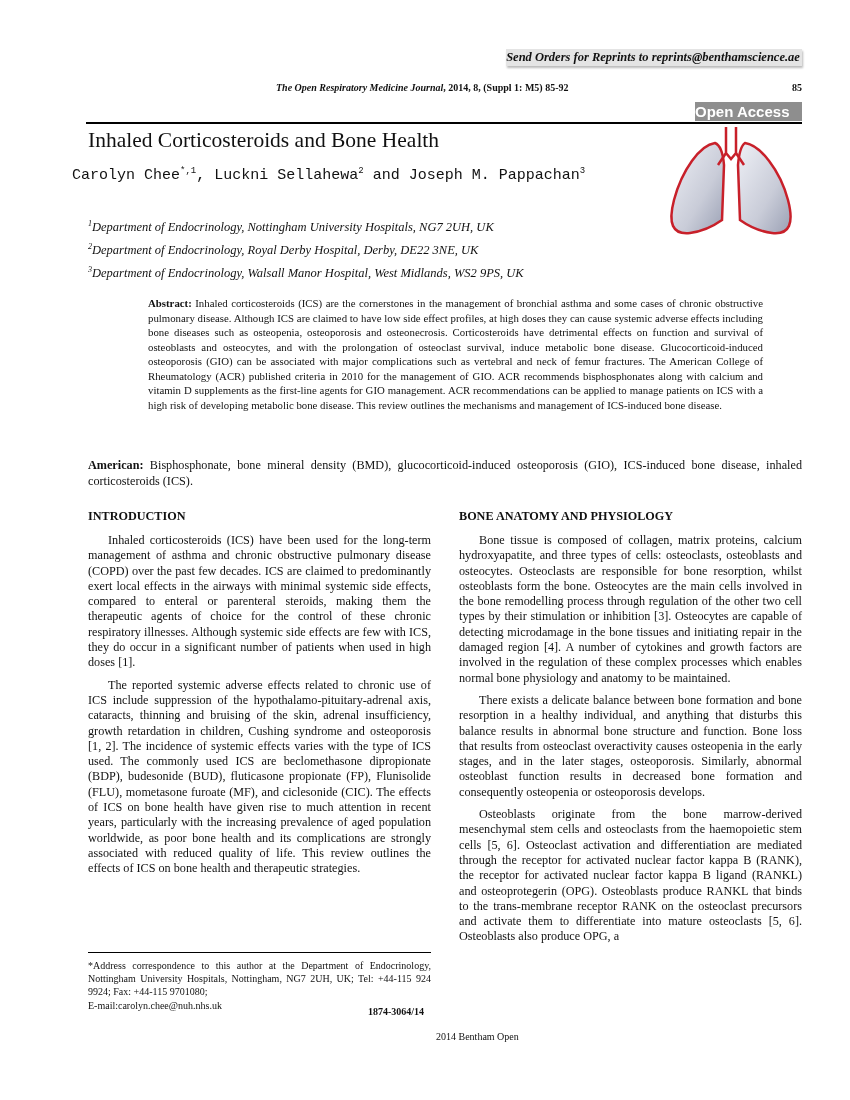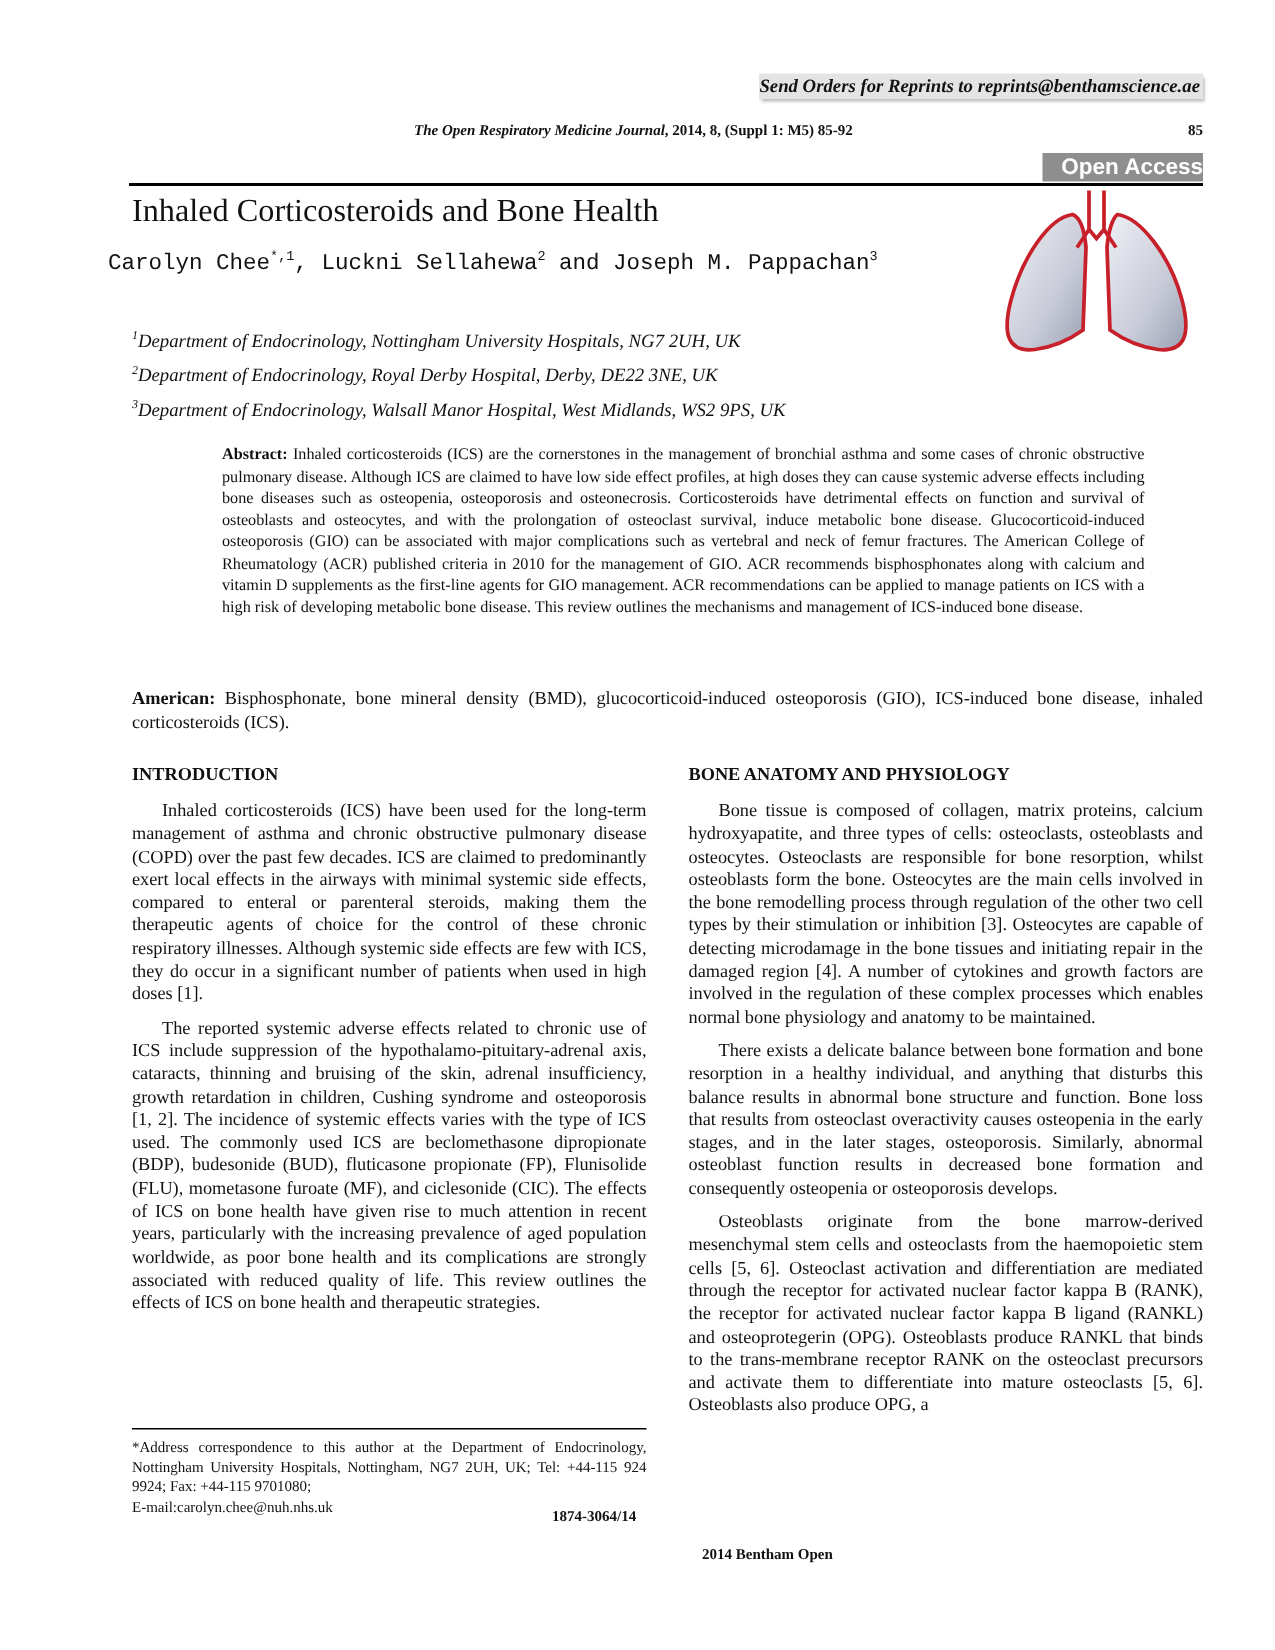--- a/index.html
+++ b/index.html
@@ -5,31 +5,31 @@
   html, body { margin: 0; padding: 0; background: #ffffff; }
   body {
     width: 850px; height: 1100px; position: relative; overflow: hidden;
     font-family: "Liberation Serif", "DejaVu Serif", serif; color: #111;
   }
   .abs { position: absolute; }
   .reprints {
     left: 506px; top: 49px; width: 296px; height: 17px;
     background: #e4e4e4; box-shadow: 1px 2px 2px #bbb;
     font-style: italic; font-weight: bold; font-size: 12.5px;
-    text-align: right; line-height: 17px; padding-right: 2px; box-sizing: border-box;
+    text-align: center; line-height: 17px; padding-right: 2px; box-sizing: border-box;
   }
   .journal-line {
     left: 276px; top: 82px; font-style: italic; font-weight: bold; font-size: 10px; white-space: nowrap;
   }
   .journal-line .plain { font-style: normal; }
   .page-num { right: 48px; top: 82px; font-weight: bold; font-size: 10px; }
   .oa-badge {
     left: 695px; top: 102px; width: 107px; height: 19px; background: #8e8e8e;
     color: #fff; font-family: "Liberation Sans", "DejaVu Sans", sans-serif;
-    font-weight: bold; font-size: 15px; line-height: 19px; text-align: right;
+    font-weight: bold; font-size: 15px; line-height: 19px; text-align: left;
   }
   .top-rule { left: 86px; top: 122px; width: 716px; height: 2px; background: #000; }
   .title { left: 88px; top: 128px; font-weight: normal; font-size: 21.5px; white-space: nowrap; }
   .authors { left: 72px; top: 166px; font-size: 15px; white-space: nowrap; font-family: Liberation Mono, monospace; }
   .authors sup { font-size: 9px; }
   .affil { left: 88px; font-style: italic; font-size: 12.5px; white-space: nowrap; }
   .affil sup { font-size: 8px; }
   .logo { left: 660px; top: 125px; width: 145px; height: 120px; }
   .logo-text {
     position: absolute; left: 27px; top: 34px; font-family: "DejaVu Sans", sans-serif;
@@ -45,21 +45,21 @@
   .heading { font-weight: bold; font-size: 12.2px; white-space: nowrap; }
   .col { font-size: 12.2px; line-height: 15.3px; text-align: justify; }
   .col p { margin: 0 0 7px 0; text-indent: 20px; }
   .left-col { left: 88px; top: 533px; width: 343px; }
   .right-col { left: 459px; top: 533px; width: 343px; }
   .foot-rule { left: 88px; top: 952px; width: 343px; height: 1px; background: #000; }
   .footnote {
     left: 88px; top: 959px; width: 343px; font-size: 10px; line-height: 13.2px; text-align: justify;
   }
   .footer-issn { left: 368px; top: 1006px; font-weight: bold; font-size: 10px; }
-  .footer-pub { left: 468px; top: 1031px; font-weight: bold; font-size: 10px; }
+  .footer-pub { left: 436px; top: 1031px; font-weight: normal; font-size: 10px; }
 </style>
 </head>
 <body>
 
 <div class="abs reprints">
   <span>Send Orders for Reprints to reprints@benthamscience.ae</span>
 </div>
 <div class="abs journal-line">
   <span>The Open Respiratory Medicine Journal</span><span class="plain">, 2014, 8, (Suppl 1: M5) 85-92</span>
 </div>

